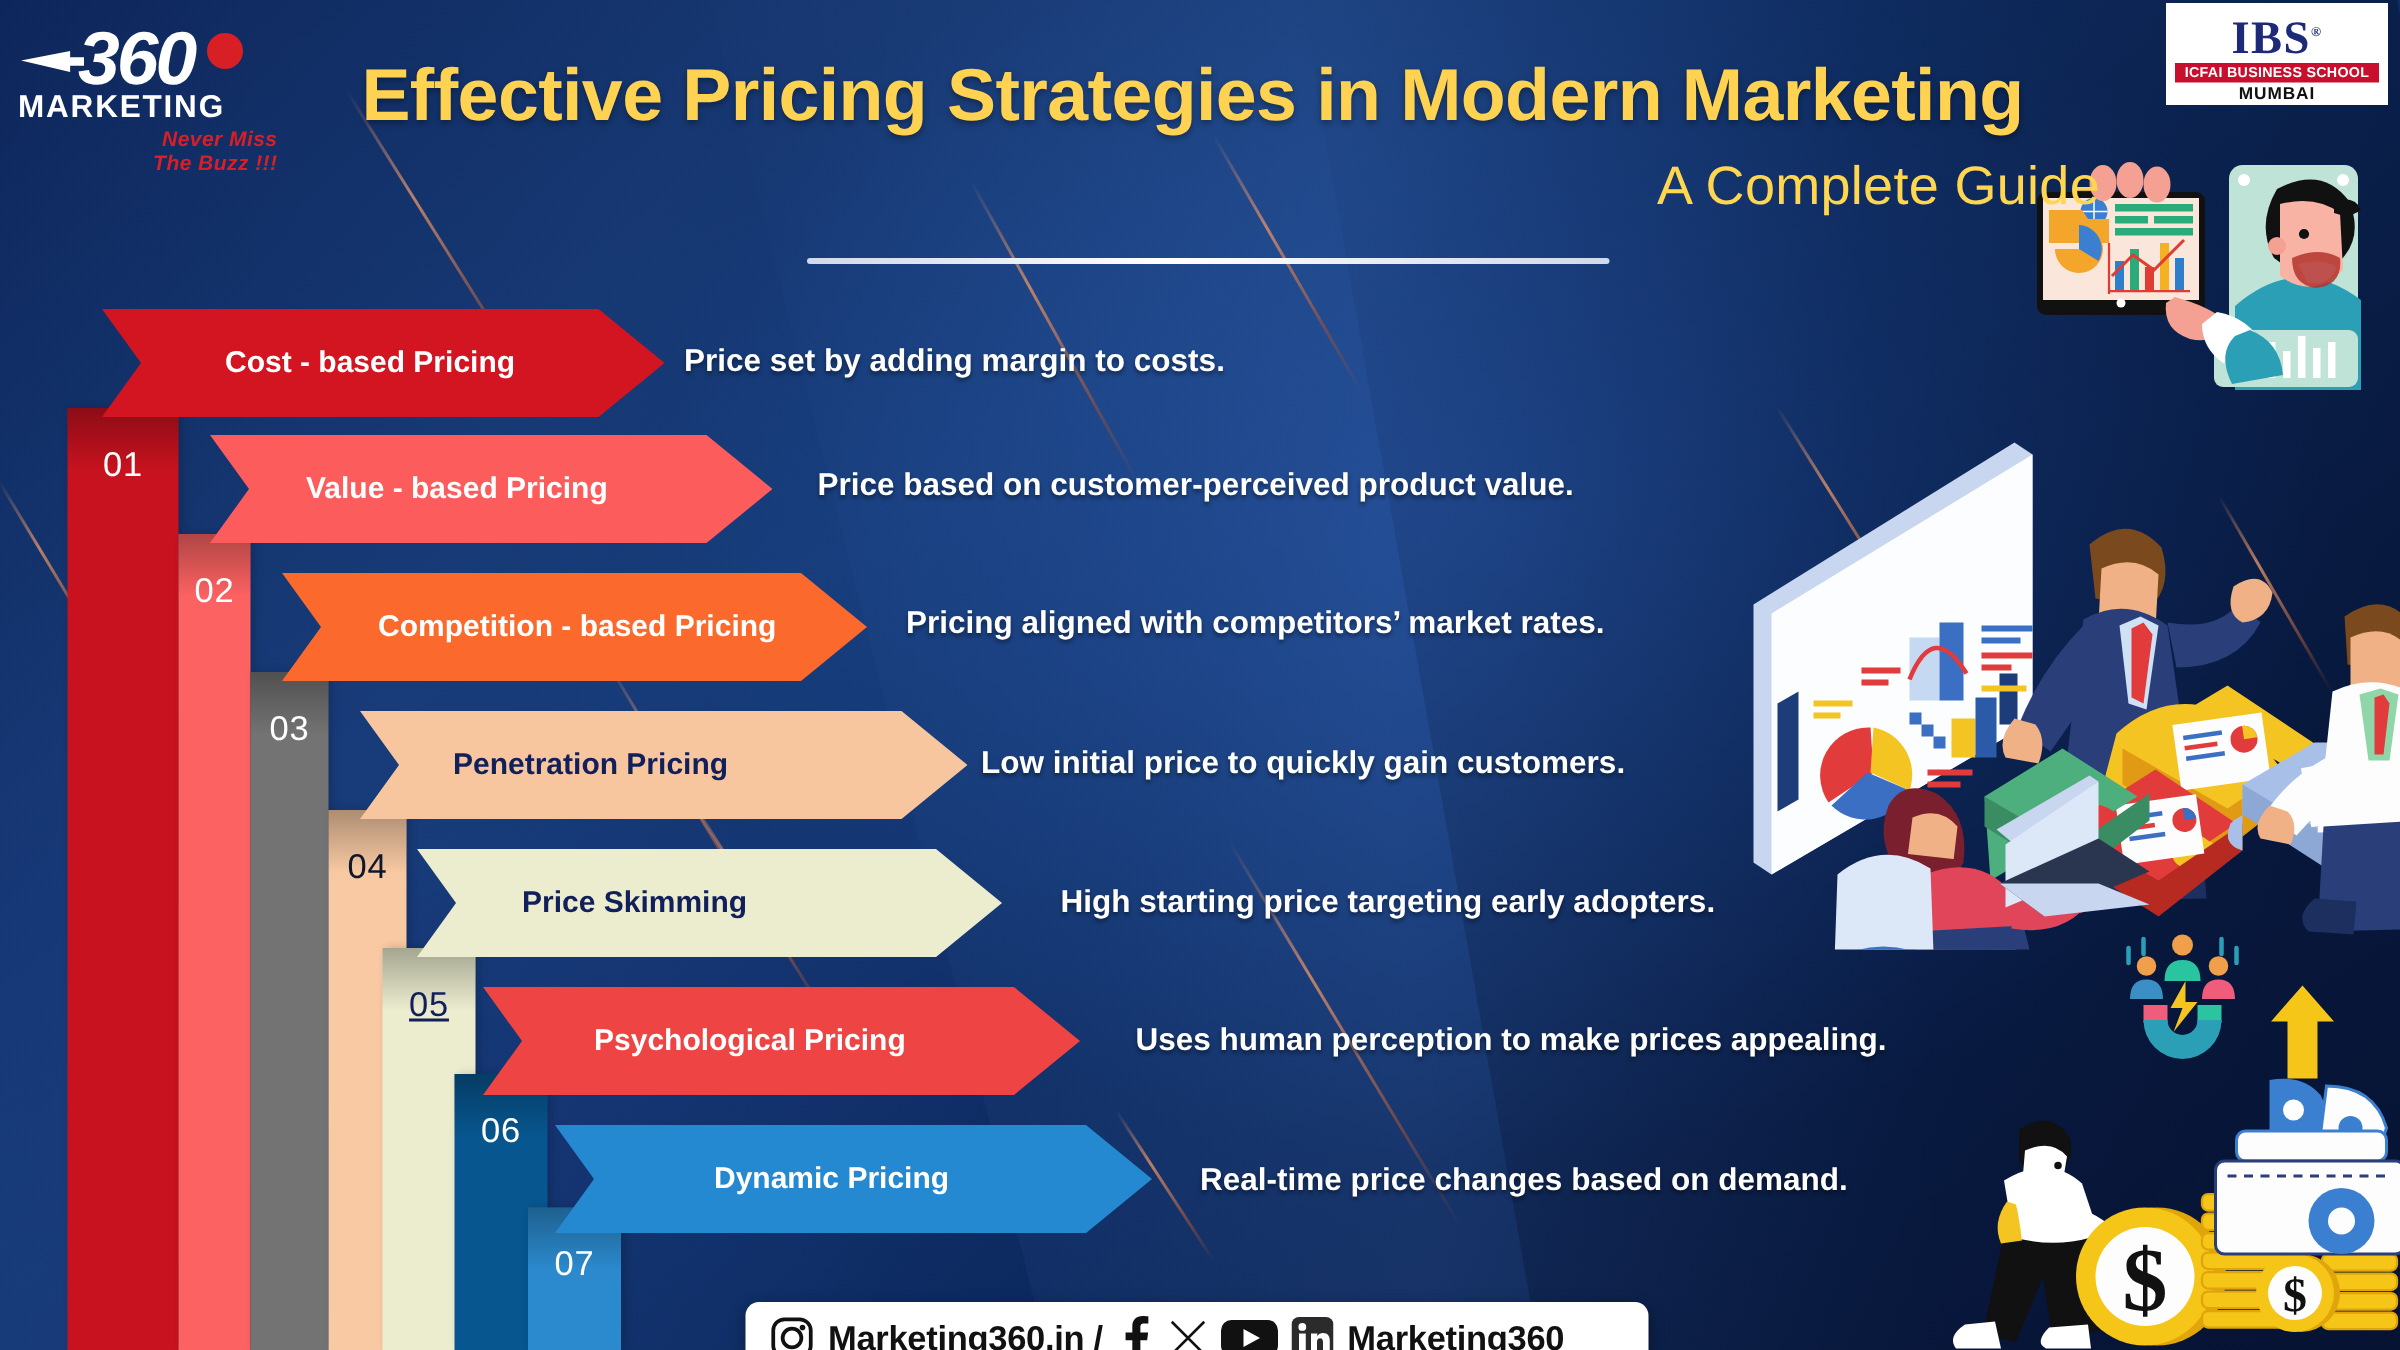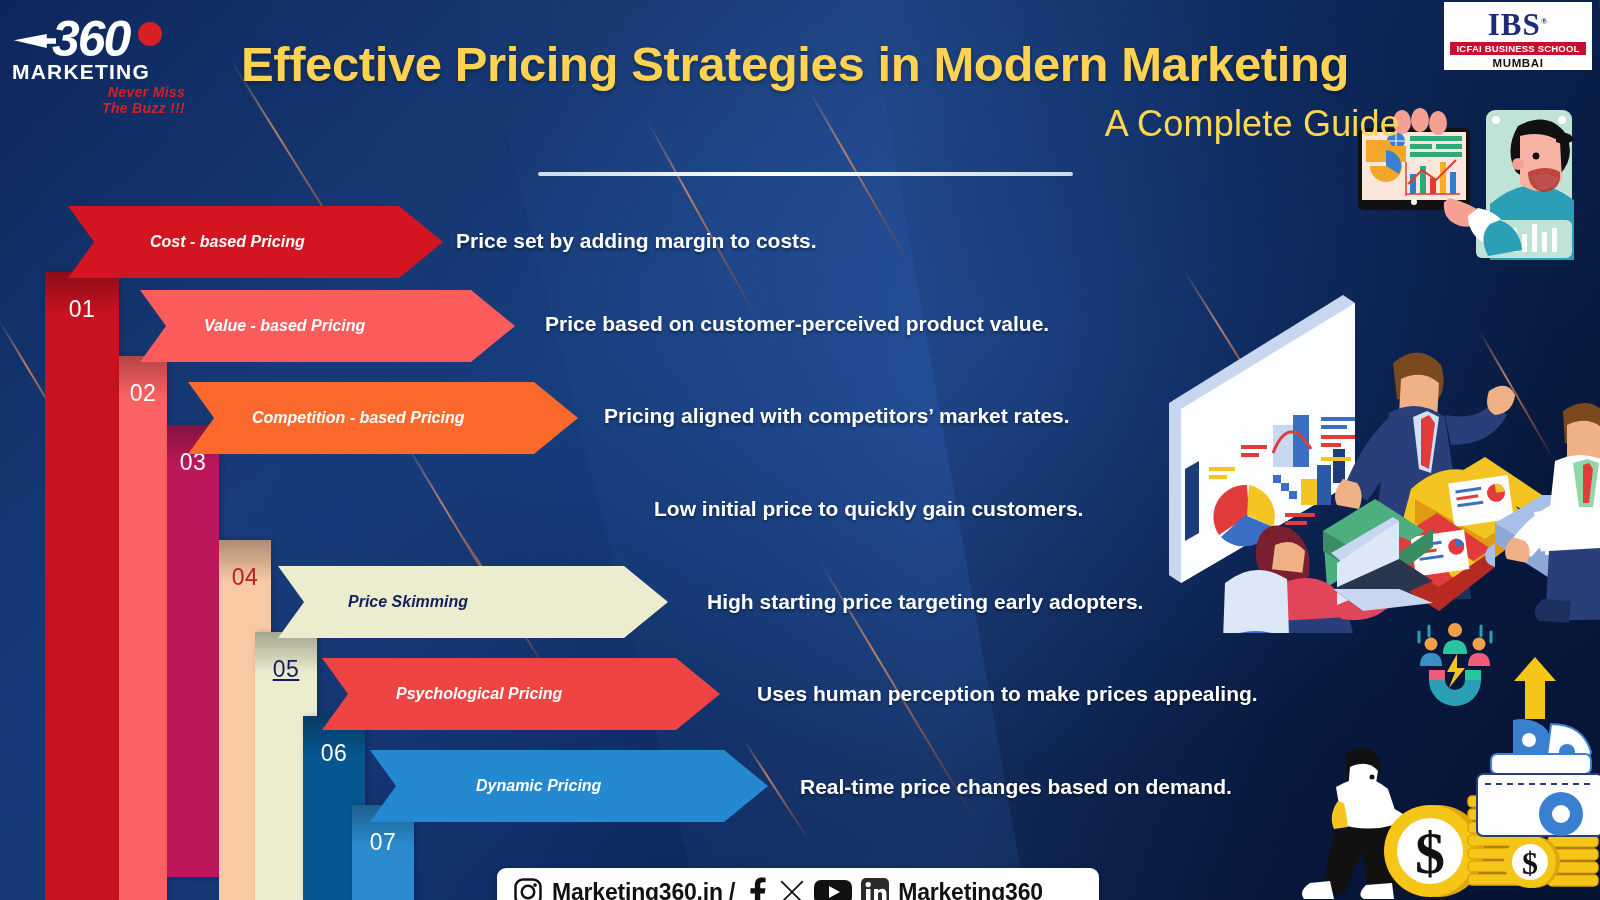--- a/index.html
+++ b/index.html
@@ -105,21 +105,21 @@
   .tail .tail-shade{
     position:absolute; left:0; top:0; width:100%; height:42px;
     background:linear-gradient(180deg, rgba(0,0,0,.30), rgba(0,0,0,0));
   }
   .arrow{
     position:absolute; height:72px; display:flex; align-items:center;
     clip-path:polygon(0 0, calc(100% - 44px) 0, 100% 50%, calc(100% - 44px) 100%, 0 100%, 26px 50%);
     filter:drop-shadow(0 3px 4px rgba(0,0,0,.22));
   }
   .arrow .arrow-label{
-    font-size:16px; font-weight:bold; white-space:nowrap;font-style:italic;
+    font-size:20px; font-weight:bold; white-space:nowrap;
   }
   .desc{
     position:absolute; color:#ffffff; font-size:21px; font-weight:bold;
     white-space:nowrap; text-shadow:0 2px 3px rgba(0,0,0,.45);
   }
 
   
   #footer{
     position:absolute; left:497px; top:868px; width:602px; height:48px;
     background:#fff; border-radius:9px;
@@ -472,30 +472,33 @@
     <div class="arrow" style="left: 68px; top: 206px; width: 375px; background: rgb(211, 21, 33); padding-left: 82px;">
       <span class="arrow-label" style="color: rgb(255, 255, 255);">Cost - based Pricing</span>
     </div>
     <div class="tail" style="left: 119px; top: 356px; width: 48px; height: 544px; background: rgb(253, 98, 98);">
       <div class="tail-shade"></div>
       <div class="tail-num" style="color: rgb(255, 255, 255);">02</div>
     </div>
     <div class="arrow" style="left: 140px; top: 290px; width: 375px; background: rgb(253, 92, 92); padding-left: 64px;">
       <span class="arrow-label" style="color: rgb(255, 255, 255);">Value - based Pricing</span>
     </div>
-    <div class="tail" style="left: 167px; top: 425px; width: 52px; height: 452px; background: #be185d;">
+    <div class="tail" style="left: 167px; top: 448px; width: 52px; height: 452px; background: #737373;">
       <div class="tail-shade"></div>
       <div class="tail-num" style="color: rgb(255, 255, 255);">03</div>
     </div>
     <div class="arrow" style="left: 188px; top: 382px; width: 390px; background: rgb(251, 106, 44); padding-left: 64px;">
       <span class="arrow-label" style="color: rgb(255, 255, 255);">Competition - based Pricing</span>
     </div>
     <div class="tail" style="left: 219px; top: 540px; width: 52px; height: 360px; background: rgb(248, 201, 163);">
       <div class="tail-shade"></div>
-      <div class="tail-num" style="color: #b91c1c;">04</div>
+      <div class="tail-num" style="color: #0f172a;">04</div>
+    </div>
+    <div class="arrow" style="left: 240px; top: 474px; width: 405px; background: rgb(248, 198, 158); padding-left: 62px;">
+      <span class="arrow-label" style="color: rgb(17, 32, 90);">Penetration Pricing</span>
     </div>
     <div class="tail" style="left: 255px; top: 632px; width: 62px; height: 268px; background: rgb(236, 237, 207);">
       <div class="tail-shade"></div>
       <div class="tail-num" style="color: rgb(17, 32, 90); text-decoration: underline;">05</div>
     </div>
     <div class="arrow" style="left: 278px; top: 566px; width: 390px; background: rgb(236, 237, 207); padding-left: 70px;">
       <span class="arrow-label" style="color: rgb(17, 32, 90);">Price Skimming</span>
     </div>
     <div class="tail" style="left: 303px; top: 716px; width: 62px; height: 184px; background: rgb(7, 86, 143);">
       <div class="tail-shade"></div>

